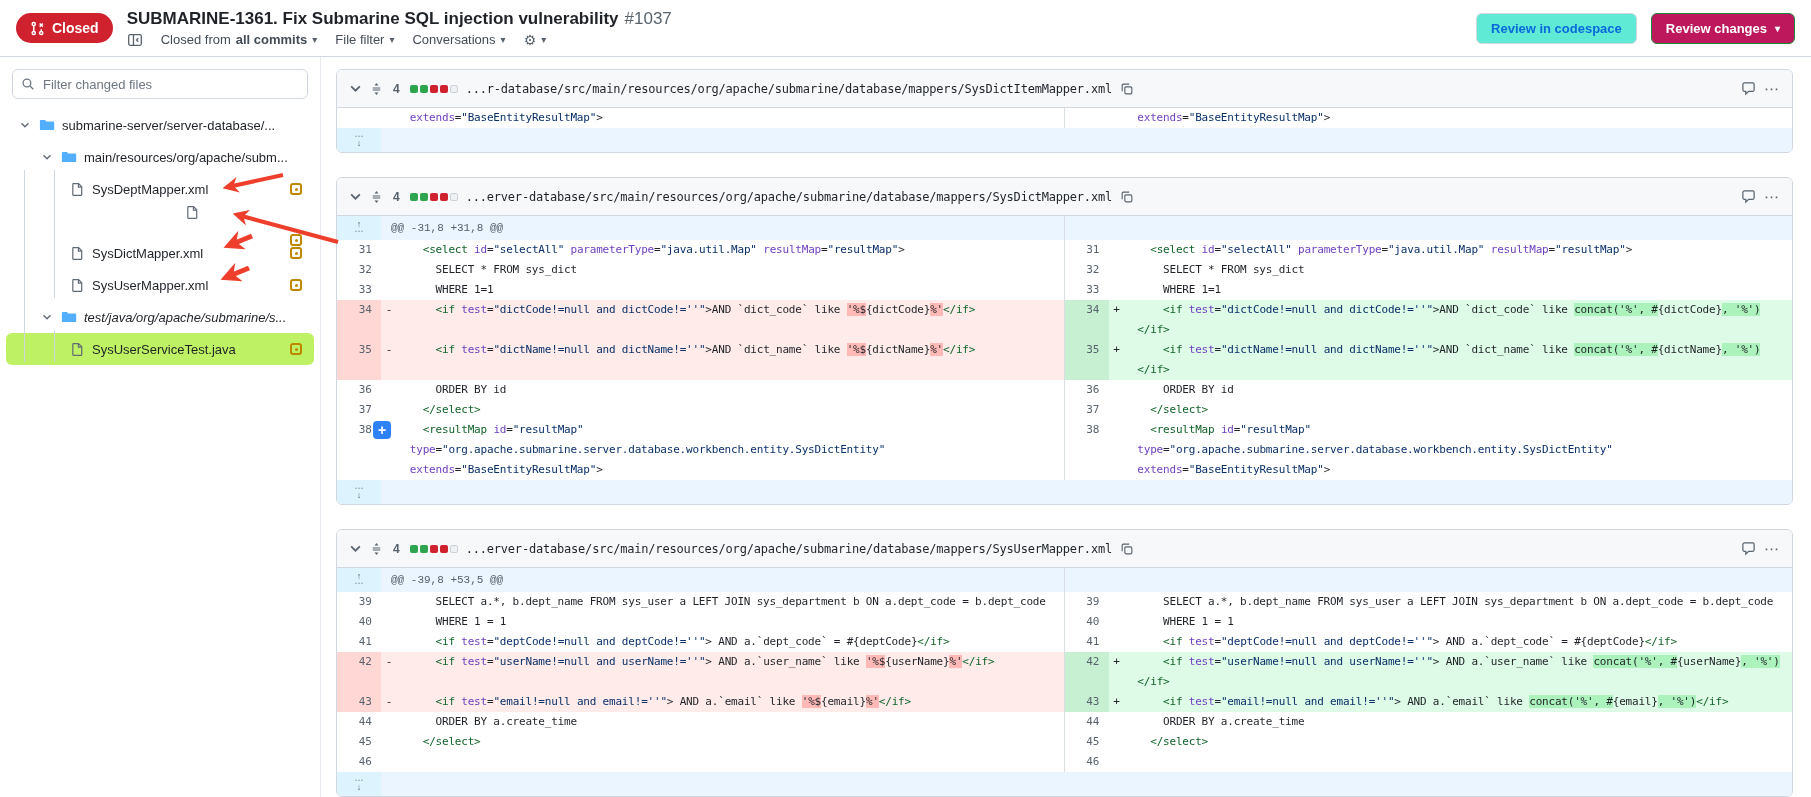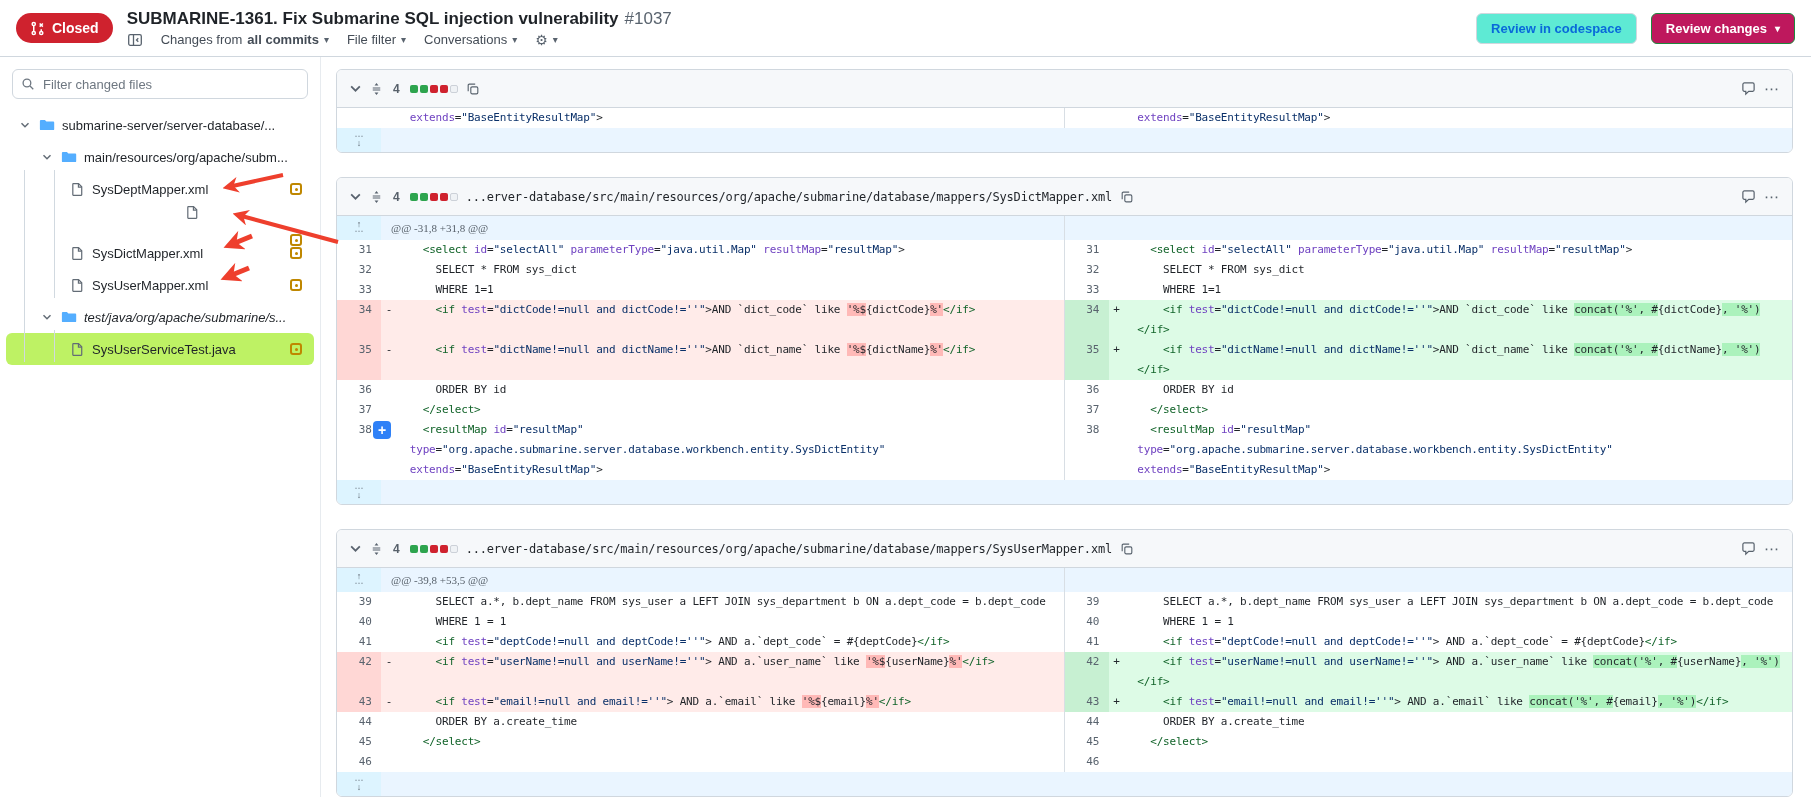--- a/index.html
+++ b/index.html
@@ -80,21 +80,21 @@
   .t-add .ln { background:#c7f0d2; } .t-add .sg,.t-add .cd { background:#ddfbe6; }
   .tok-t { color:#116329; } .tok-a { color:#6f42c1; } .tok-s { color:#0a3069; }
   .hl-d { background:#ffb9b7; } .hl-a { background:#abf2bc; }
   .plusbtn { position:absolute; right:-10px; top:1px; width:18px; height:18px; background:#2f81f7;
     color:#fff; border-radius:4px; font-size:14px; font-weight:700; line-height:18px;
     text-align:center; z-index:3; cursor:pointer; font-family:"Liberation Sans",sans-serif; }
 
   .hunkrow .dcell.left { background:#eaf5ff; }
   .hgut { flex:0 0 44px; background:#ddf4ff; display:flex; flex-direction:column; align-items:center;
     justify-content:center; font-size:9px; line-height:7px; color:#57606a; cursor:pointer; }
-  .htxt { flex:1; font-family:Liberation Serif, serif; font-size:11px; line-height:24px;
+  .htxt { flex:1; font-family:Liberation Mono, monospace; font-size:11px; line-height:24px;
     padding-left:10px; color:#57606a; }
   .hunkrow { height:24px; }
   .hfill { background:#eaf5ff; }
   .expandrow { height:24px; }
   .egut { flex:0 0 44px; background:#ddf4ff; display:flex; flex-direction:column; align-items:center;
     justify-content:center; font-size:9px; line-height:7px; color:#57606a; cursor:pointer; }
   .efill { flex:1; background:#eaf5ff; }
 </style>
 </head>
 <body>
@@ -118,21 +118,21 @@
     </div>
     <div class="toolbar-row">
       <span class="tb-item">
         <svg width="16" height="16" viewBox="0 0 16 16" fill="none" stroke="#59636e" stroke-width="1.3">
           <rect x="1.7" y="2.7" width="12.6" height="10.6" rx="1.5"></rect>
             <path d="M6.5 2.7v10.6"></path>
             <path d="M11.3 6.2 9.5 8l1.8 1.8"></path>
         </svg>
       </span>
       <span class="tb-item">
-        <span>Changes from</span>
+        <span>Closed from</span>
         <span class="tb-bold">all commits</span>
         <span class="caret">▾</span>
       </span>
       <span class="tb-item">
         <span>File filter</span>
         <span class="caret">▾</span>
       </span>
       <span class="tb-item">
         <span>Conversations</span>
         <span class="caret">▾</span>
@@ -267,20 +267,21 @@
             </svg>
           </span>
           <span class="fh-count">4</span>
           <span class="fh-squares">
             <i class="sq sq-add"></i>
             <i class="sq sq-add"></i>
             <i class="sq sq-del"></i>
             <i class="sq sq-del"></i>
             <i class="sq sq-neutral"></i>
           </span>
+          <span class="fh-path">...r-database/src/main/resources/org/apache/submarine/database/mappers/SysDictItemMapper.xml</span>
           <span class="fh-copy">
             <svg width="14" height="14" viewBox="0 0 16 16" fill="none" stroke="#59636e" stroke-width="1.3">
               <rect x="5.5" y="5.5" width="8" height="8" rx="1.5"></rect>
               <path d="M10.5 2.5H3.8c-.7 0-1.3.6-1.3 1.3v6.7"></path>
             </svg>
           </span>
           <span class="fh-spacer"></span>
           <span class="fh-bubble">
             <svg width="15" height="15" viewBox="0 0 16 16" fill="none" stroke="#59636e" stroke-width="1.3">
               <path d="M2 3.6c0-.9.7-1.6 1.6-1.6h8.8c.9 0 1.6.7 1.6 1.6v5.8c0 .9-.7 1.6-1.6 1.6H8.2l-3.1 3v-3H3.6c-.9 0-1.6-.7-1.6-1.6V3.6z"></path>

